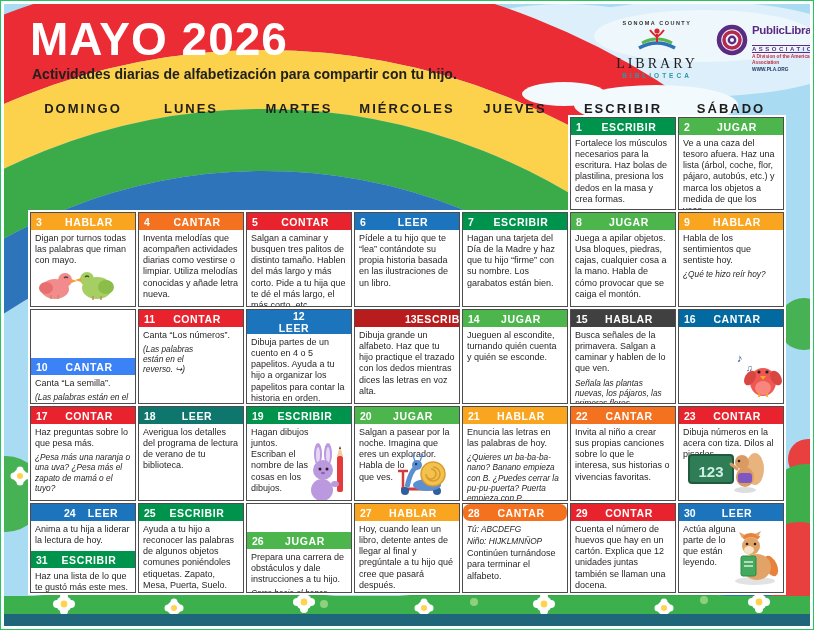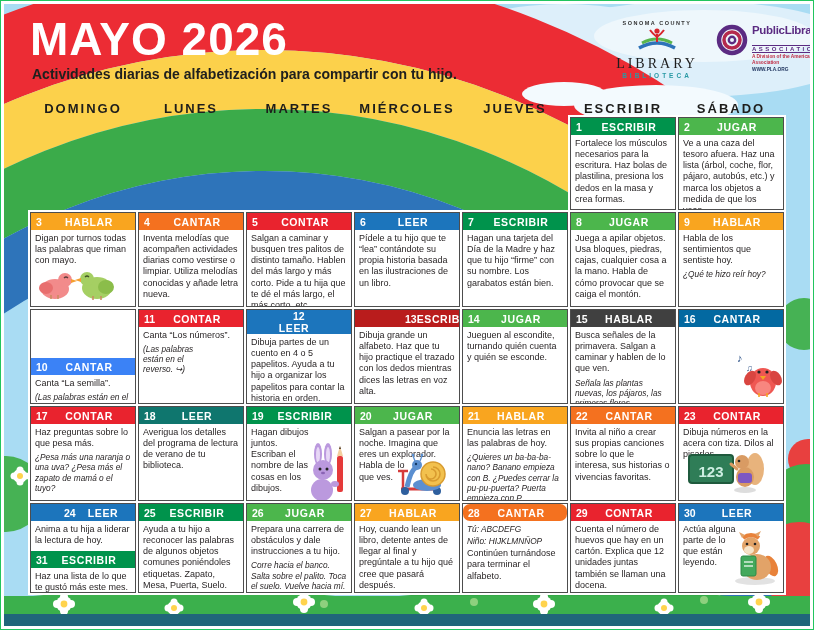--- a/index.html
+++ b/index.html
@@ -500,21 +500,21 @@
         <div class="cell">
           <div class="cell-head" style="background: rgb(0, 147, 76);">
             <span class="num">25</span>
             <span class="act">ESCRIBIR</span>
           </div>
           <div class="cell-body">
             <p class="txt">Ayuda a tu hijo a reconocer las palabras de algunos objetos comunes poniéndoles etiquetas. Zapato, Mesa, Puerta, Suelo.</p>
           </div>
         </div>
         <div class="cell">
-          <div class="cell-head" style="background: rgb(76, 182, 76);">
+          <div class="cell-head" style="background: rgb(76, 182, 76); margin-top: 28px;">
             <span class="num">26</span>
             <span class="act">JUGAR</span>
           </div>
           <div class="cell-body">
             <p class="txt">Prepara una carrera de obstáculos y dale instrucciones a tu hijo.</p>
             <p class="note">Corre hacia el banco. Salta sobre el palito. Toca el suelo. Vuelve hacia mí.</p>
           </div>
         </div>
         <div class="cell">
           <div class="cell-head" style="background: rgb(249, 165, 31);">

